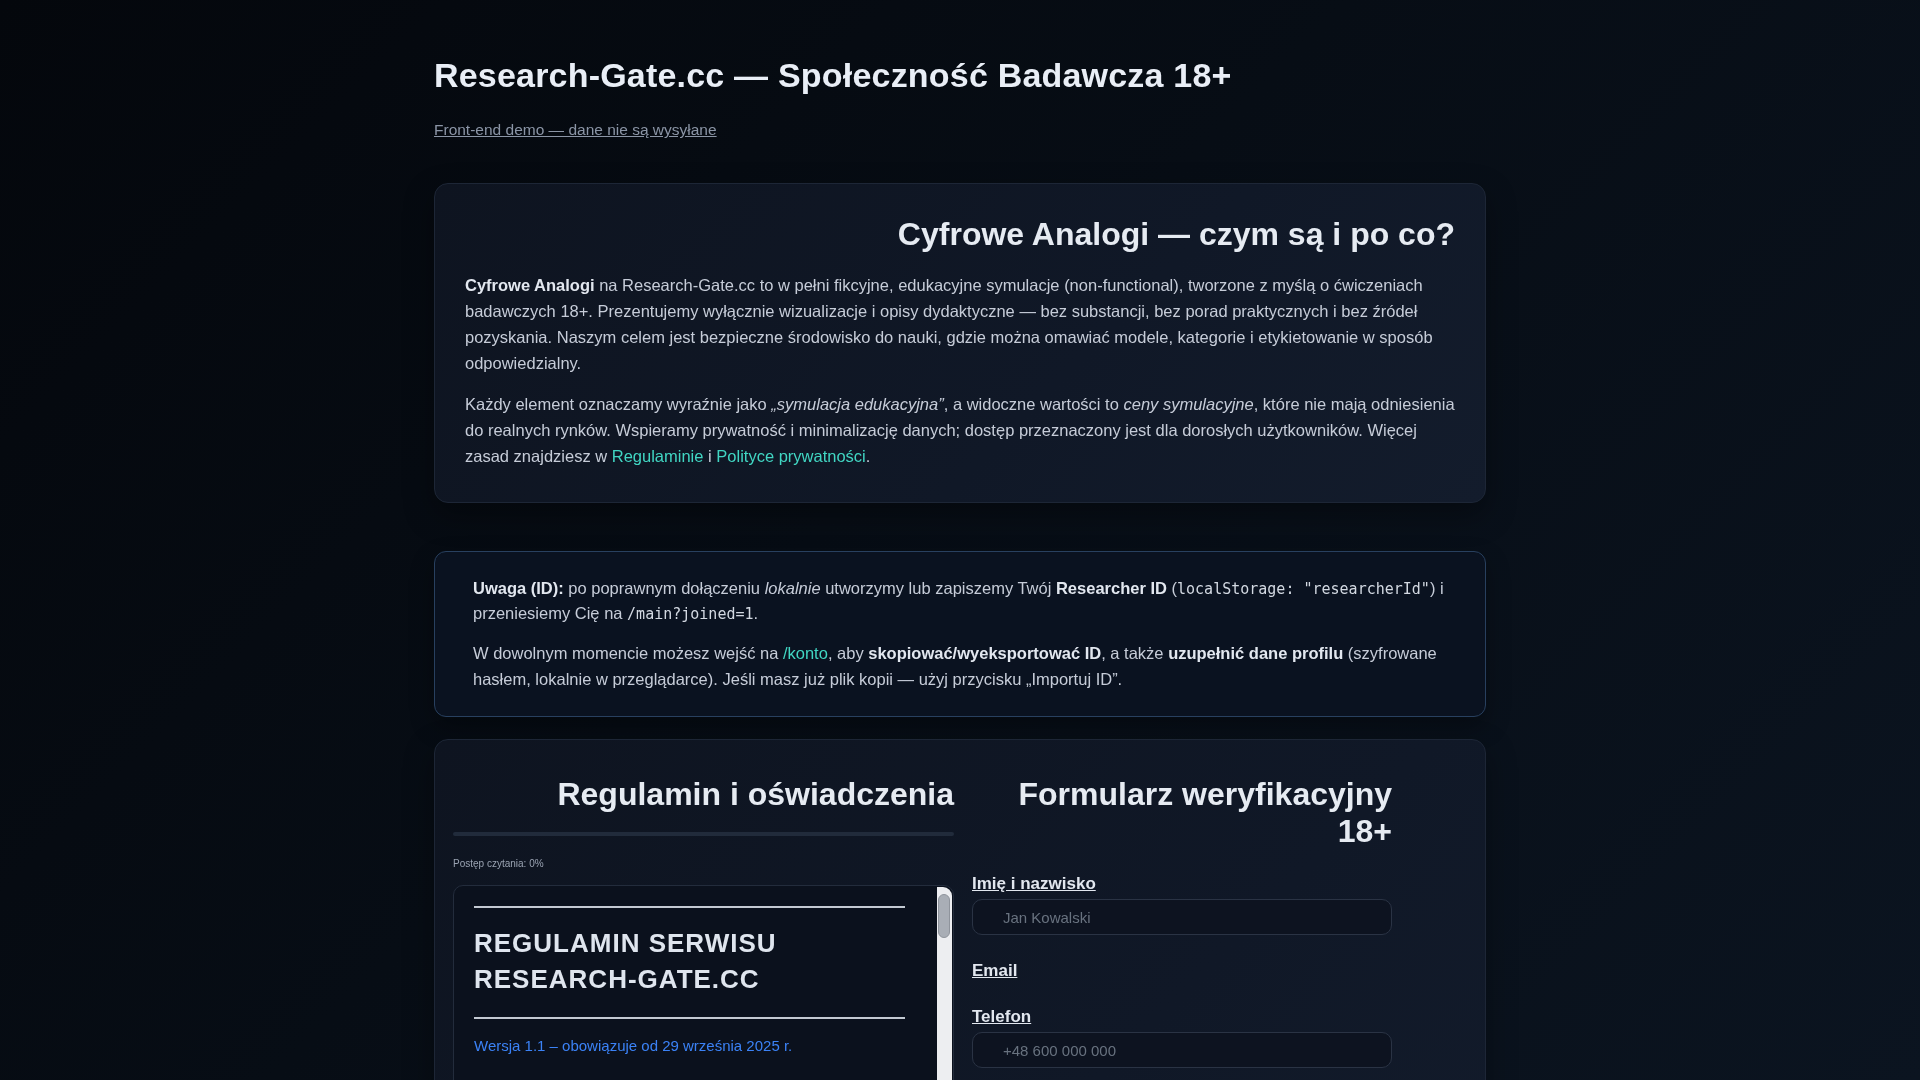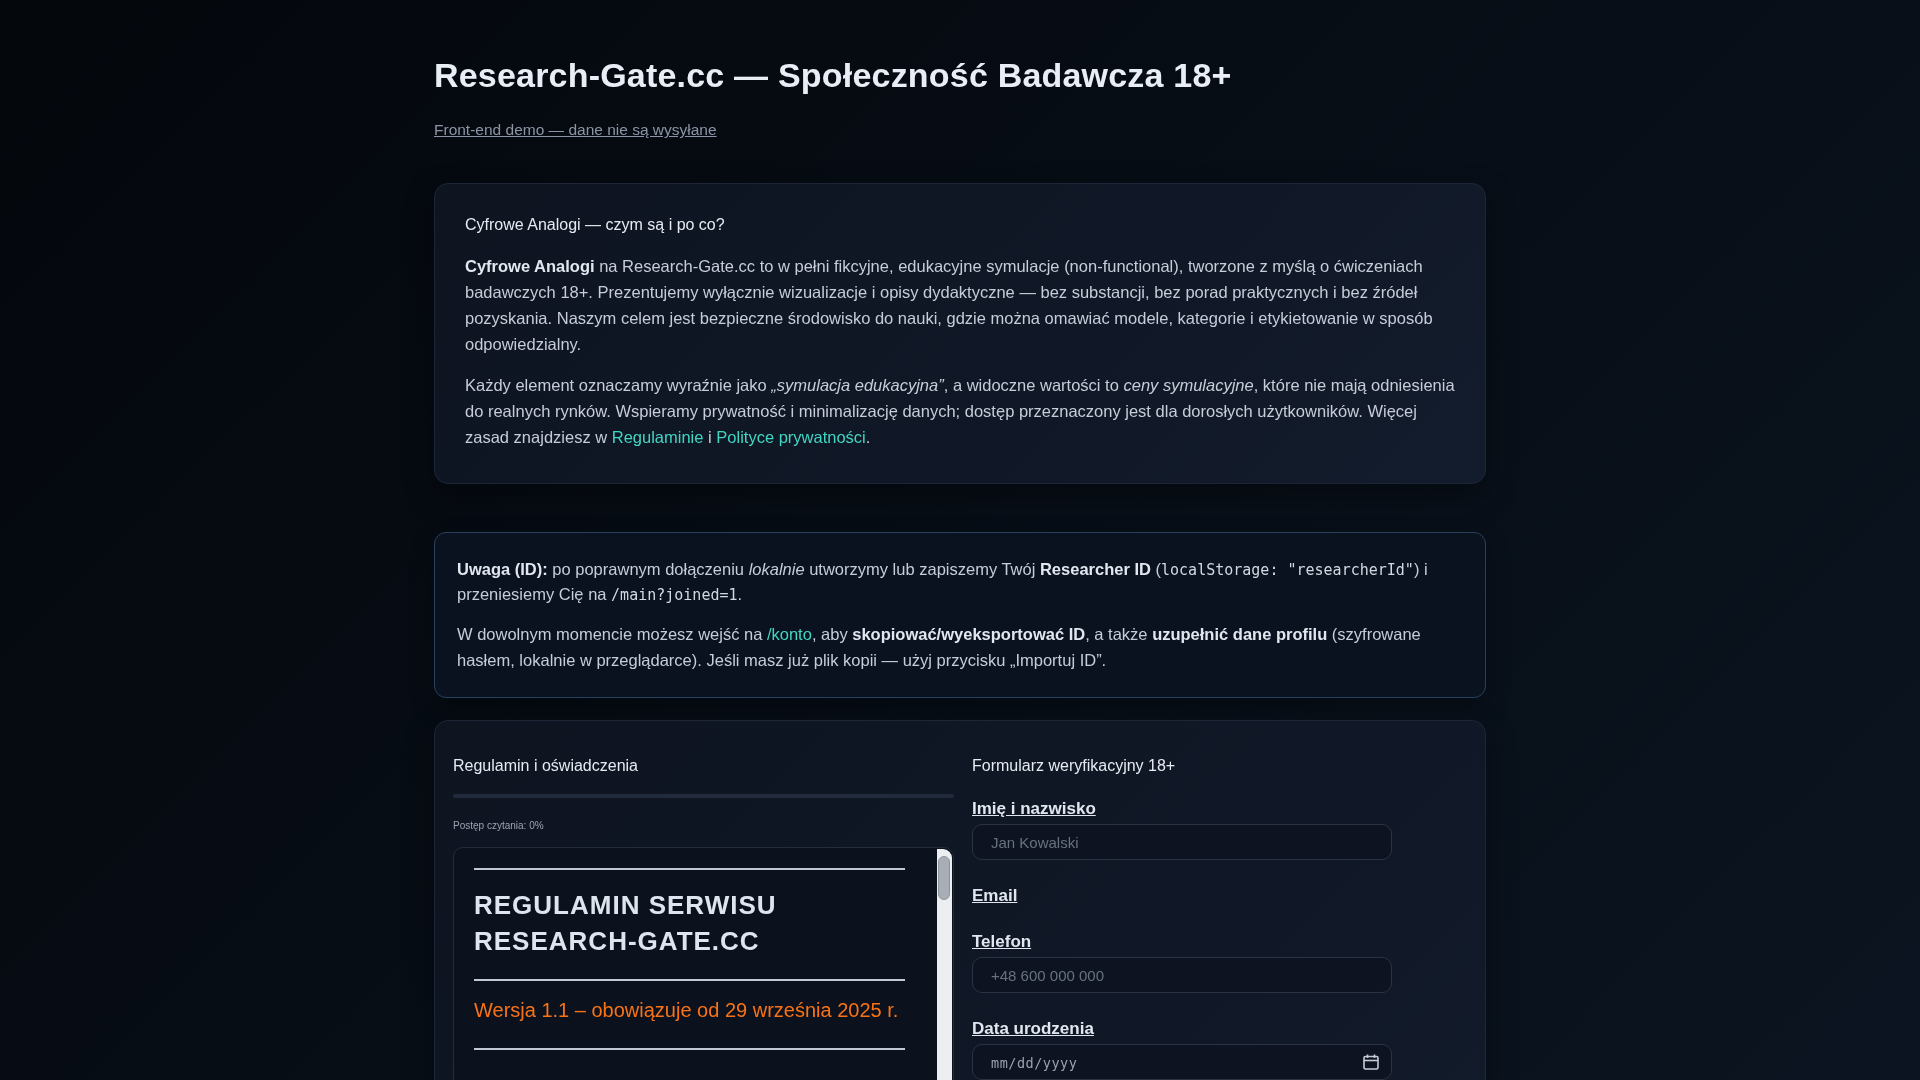--- a/index.html
+++ b/index.html
@@ -31,23 +31,24 @@
     background: linear-gradient(135deg, #0e1420 0%, #101827 60%, #131c2c 100%);
     border: 1px solid #1d2636;
     border-radius: 14px;
     box-shadow: 0 12px 30px rgba(0,0,0,0.35);
   }
   .about-card {
     margin-top: 44px;
     padding: 32px 30px;
   }
   .about-card h2, .main-card h2 {
-    font-size: 16px;
-    font-weight: 400;
+    font-size: 32px;
+    font-weight: 700;
     color: #e6ebf2;
+    text-align: right;
   }
   .about-card h2 { margin-bottom: 20px; }
   .body-text {
     font-size: 16.5px;
     line-height: 1.56;
     color: #c6ccd8;
   }
   .body-text + .body-text { margin-top: 16px; }
   strong { color: #e2e7ef; font-weight: 700; }
   em { font-style: italic; }
@@ -56,21 +57,21 @@
     text-decoration: none;
     cursor: pointer;
   }
   code.mono {
     font-family: "DejaVu Sans Mono", "Liberation Mono", monospace;
     font-size: 15px;
     color: #d3d9e2;
   }
   .notice {
     margin-top: 48px;
-    padding: 24px 22px;
+    padding: 24px 38px;
     background: #0a1220;
     border: 1px solid #28405f;
     border-radius: 12px;
     box-shadow: 0 10px 24px rgba(0,0,0,0.3);
   }
   .notice .body-text + .body-text { margin-top: 14px; }
   .main-card {
     margin-top: 22px;
     padding: 36px 18px 40px 18px;
     height: 620px;
@@ -113,22 +114,22 @@
   .doc-title {
     font-size: 26px;
     font-weight: 700;
     letter-spacing: 1px;
     color: #dfe5ee;
     line-height: 1.35;
     margin-bottom: 20px;
     text-transform: uppercase;
   }
   .doc-version {
-    font-size: 20px;
-    color: #f97316;
+    font-size: 15px;
+    color: #3b82f6;
     margin-bottom: 26px;
   }
   .sb-track {
     position: absolute;
     top: 1px; right: 1px; bottom: 1px;
     width: 15px;
     background: #edeef1;
     border-radius: 0 9px 9px 0;
   }
   .sb-thumb {
@@ -150,21 +151,21 @@
     margin-bottom: 5px;
     text-decoration: underline;
   }
   .input-wrap { position: relative; }
   .field input {
     width: 100%;
     height: 36px;
     background: #0d1320;
     border: 1px solid #2a3344;
     border-radius: 10px;
-    padding: 0 14px 0 18px;
+    padding: 0 14px 0 30px;
     font-family: "Liberation Sans", "DejaVu Sans", sans-serif;
     font-size: 15px;
     color: #dfe5ee;
     outline: none;
   }
   .field input::placeholder { color: #68727f; }
   .field input.date-input::placeholder {
     font-family: "DejaVu Sans Mono", "Liberation Mono", monospace;
     font-size: 13.5px;
     letter-spacing: 0.5px;

